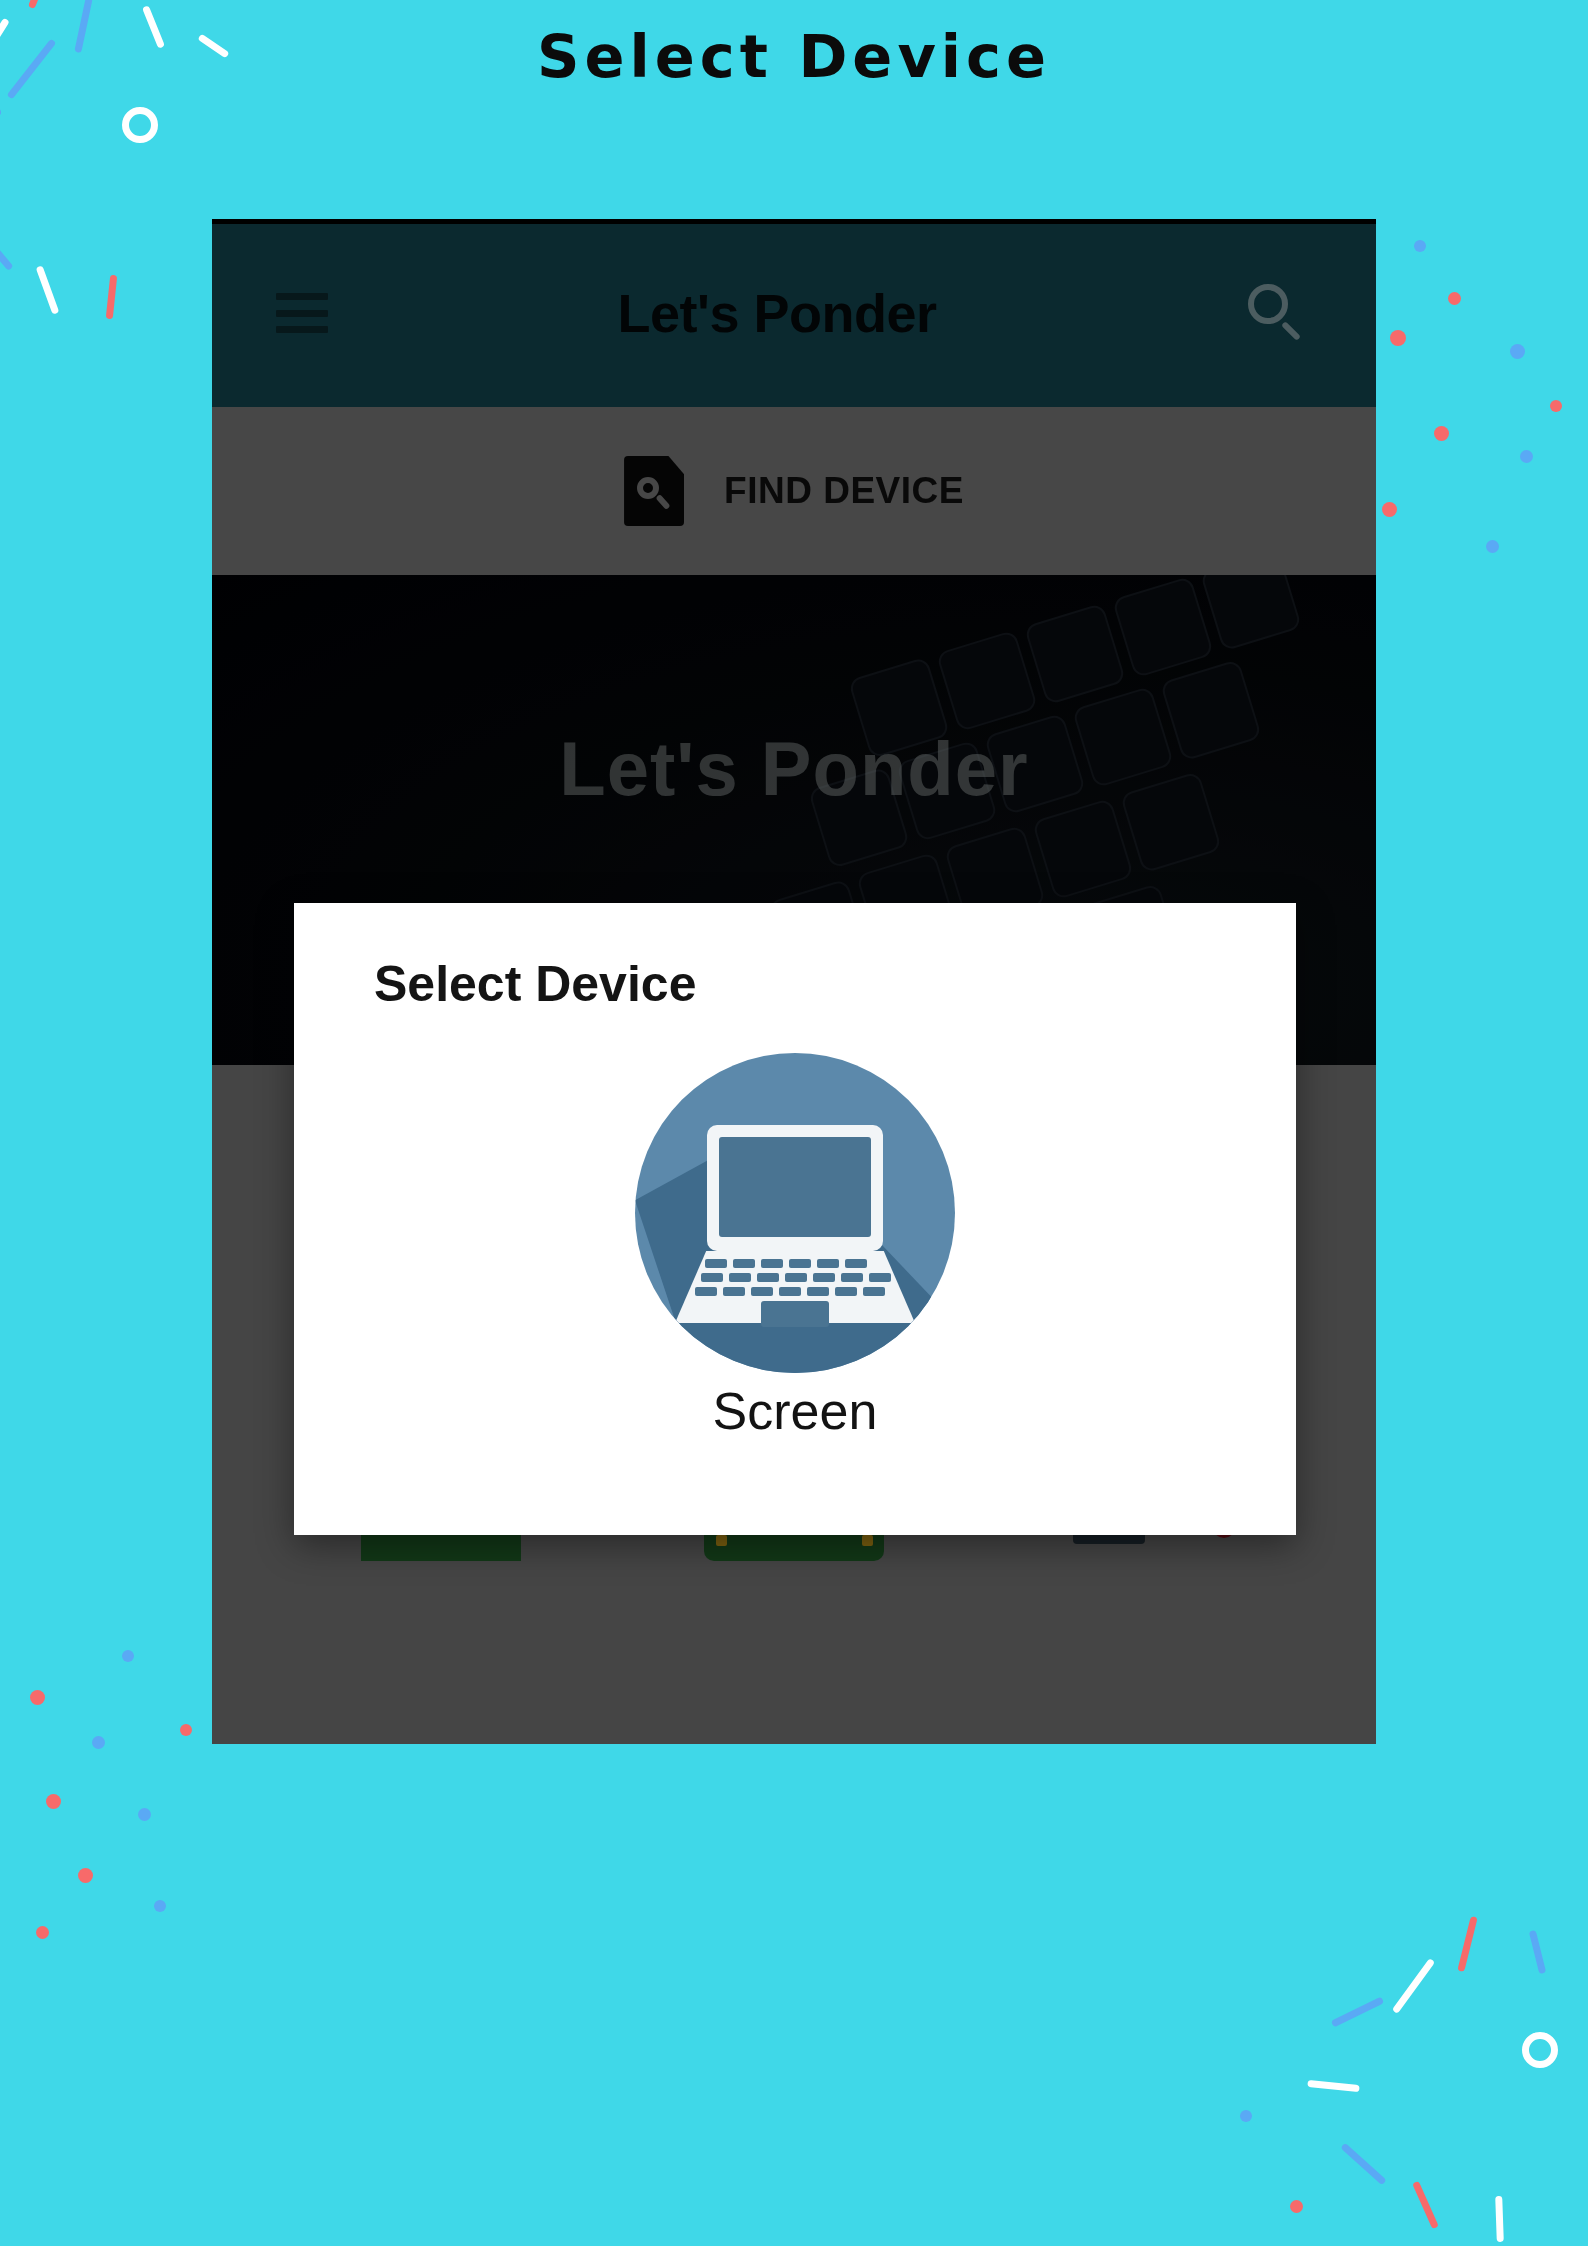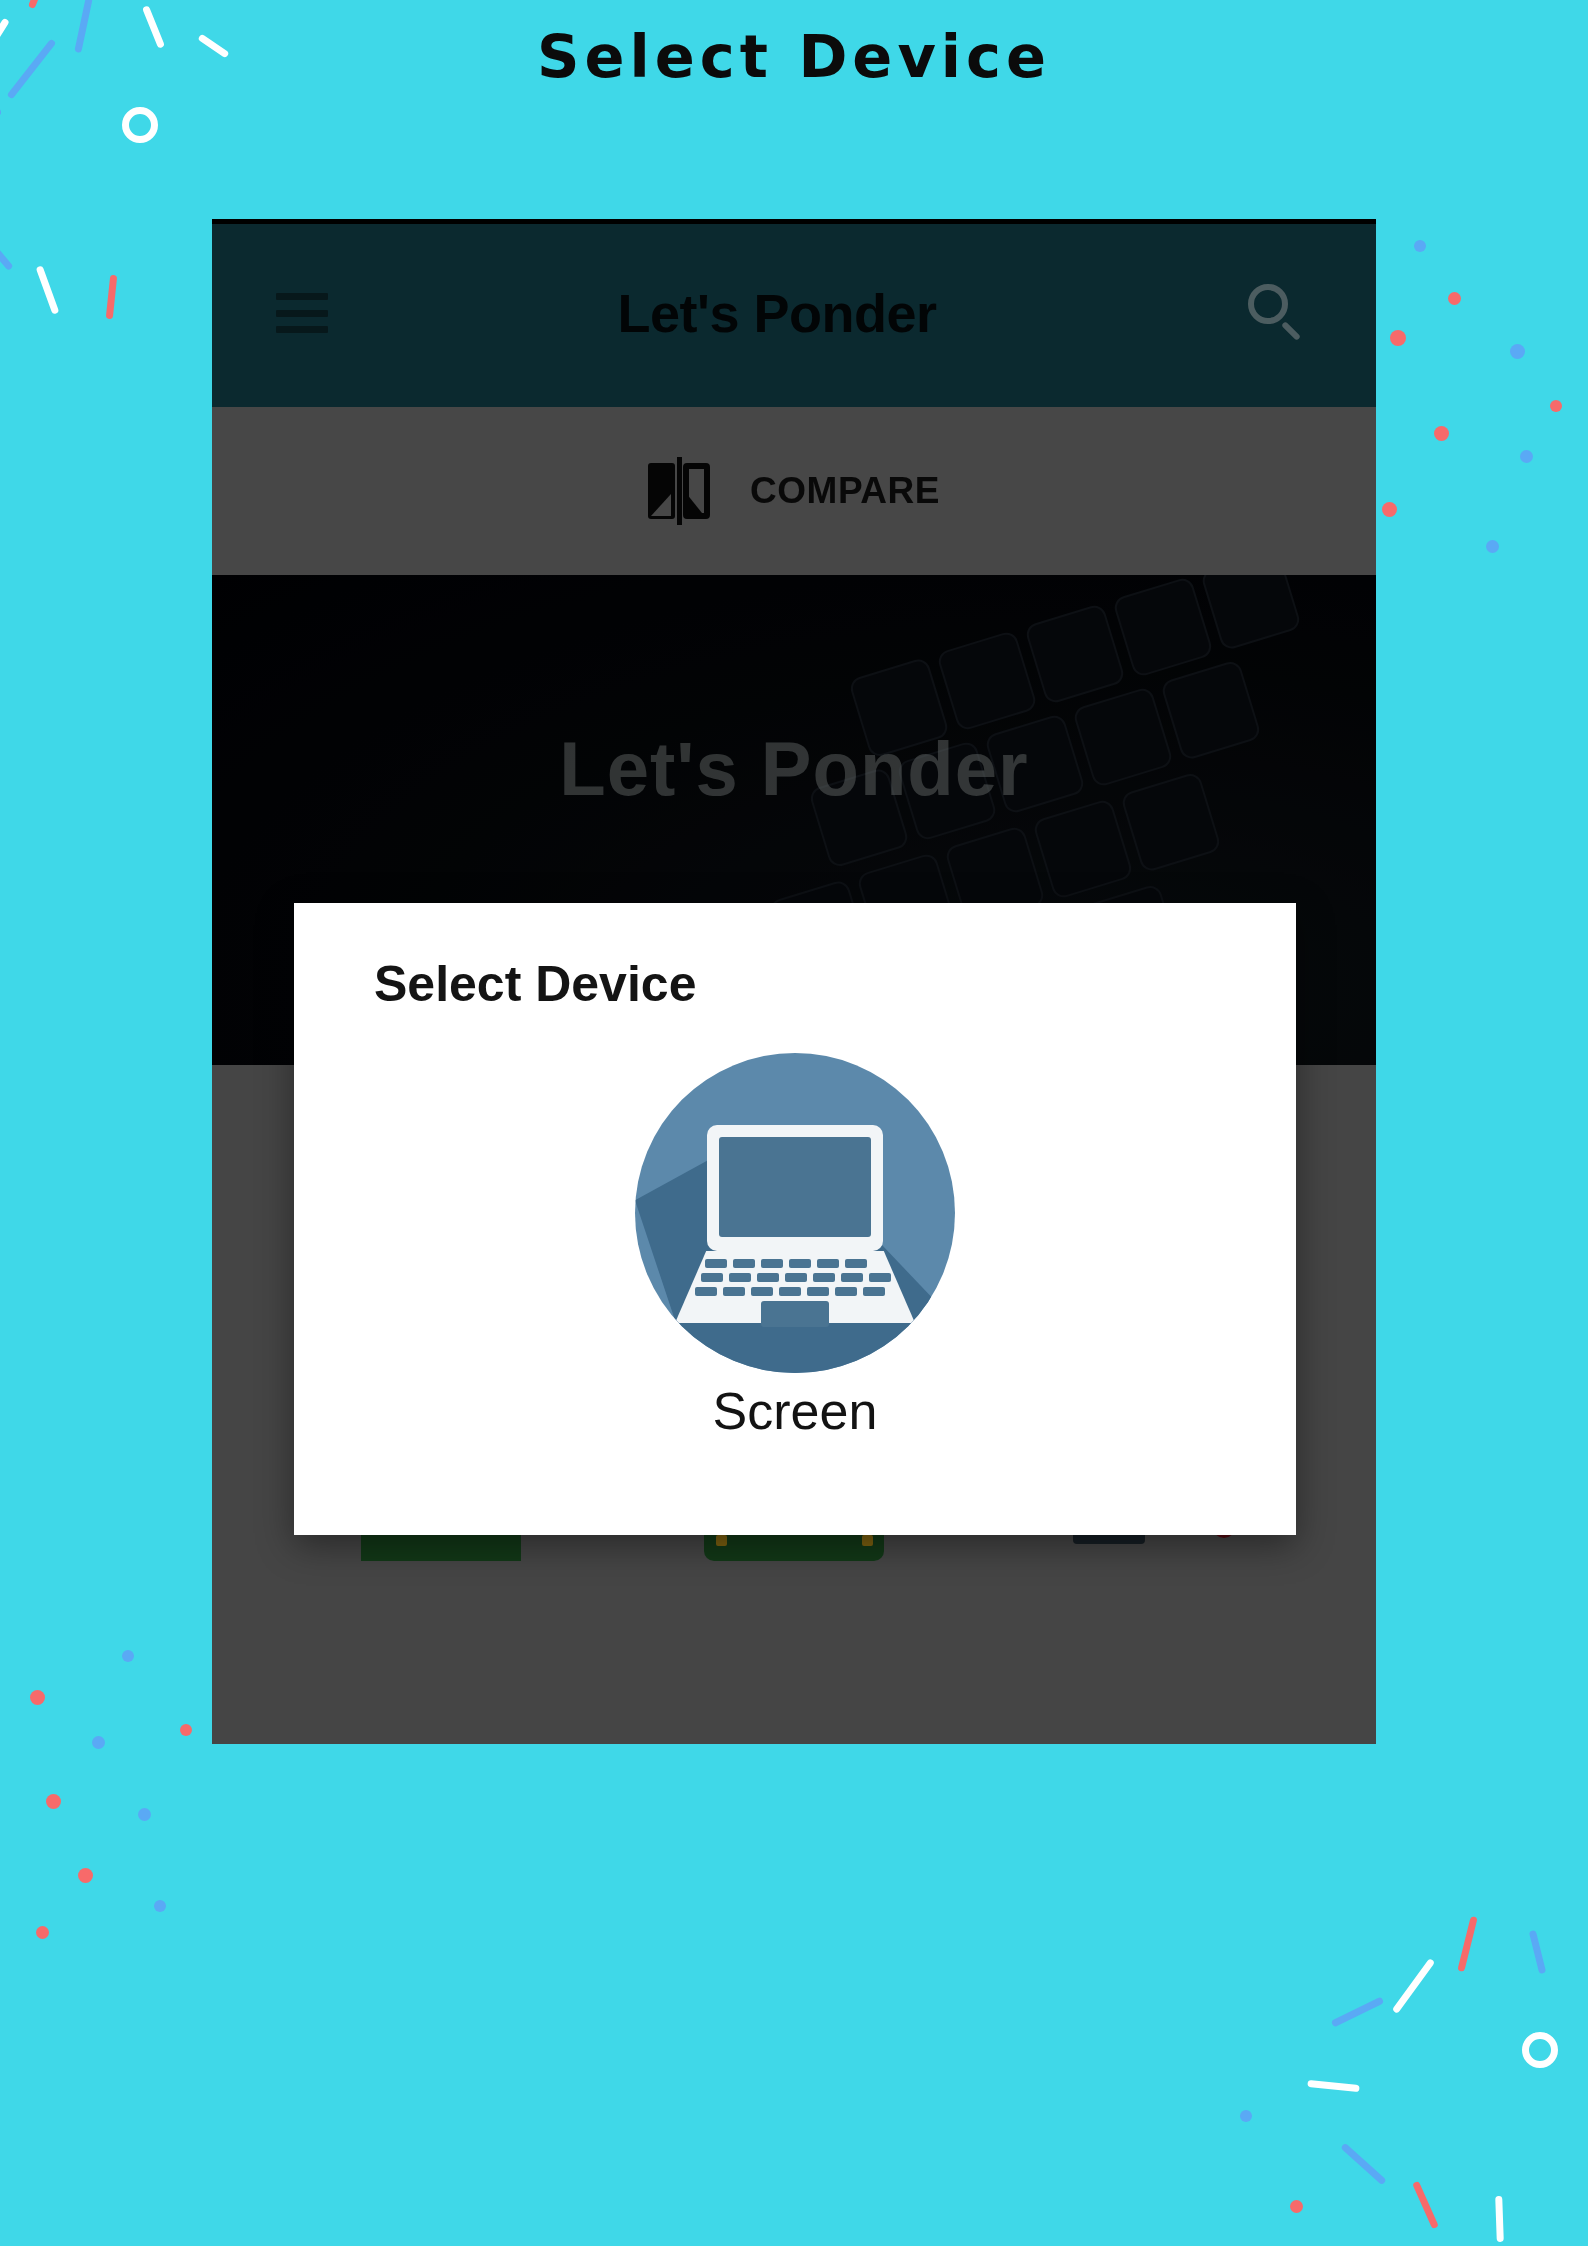--- a/index.html
+++ b/index.html
@@ -359,28 +359,26 @@
     </div>
     <div class="appbar-title">Let's Ponder</div>
     <div class="search-icon">
       <div class="circle"></div>
         <div class="handle"></div>
     </div>
   </div>
 
   <div class="tabbar">
     <div class="tab">
-      <div class="icon-compare">
-        <div class="left"></div>
-          <div class="tri-l"></div>
-        <div class="right"></div>
-          <div class="tri-r"></div>
-        <div class="mid"></div>
-      </div>
-      <div class="tab-label">COMPARE</div>
+      <div class="icon-find">
+        <div class="page"></div>
+          <div class="glass"></div>
+          <div class="glass-h"></div>
+      </div>
+      <div class="tab-label">FIND DEVICE</div>
     </div>
   </div>
 
   <div class="hero">
     <div class="keyrow" style="left:640px; top:40px;">
       <div class="key"></div>
         <div class="key"></div>
         <div class="key"></div>
         <div class="key"></div>
         <div class="key"></div>

